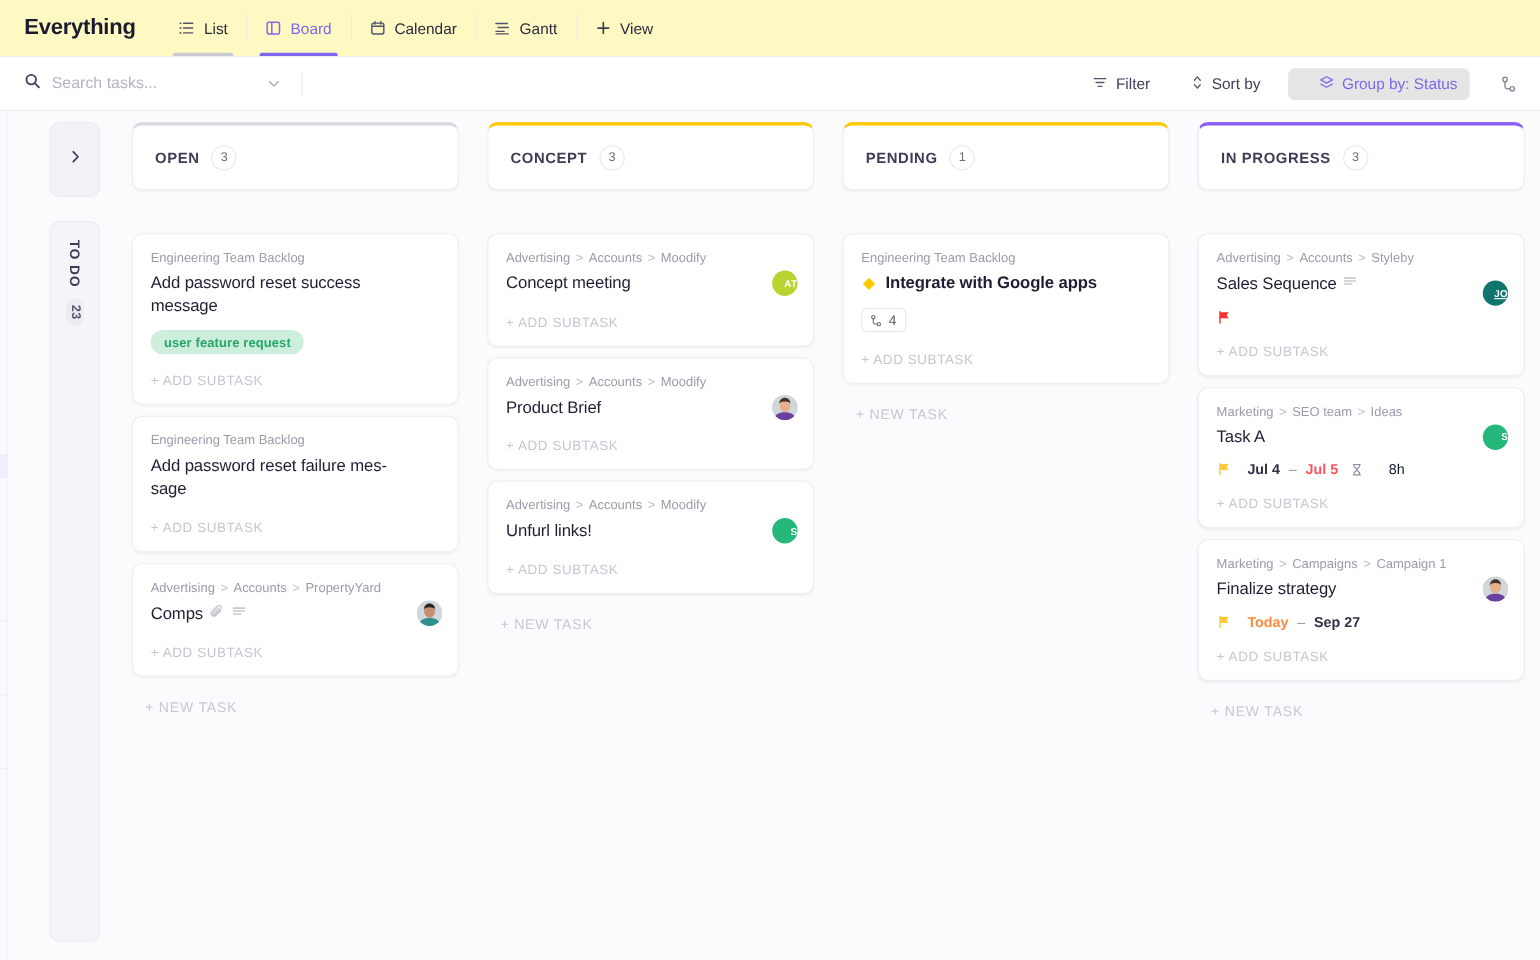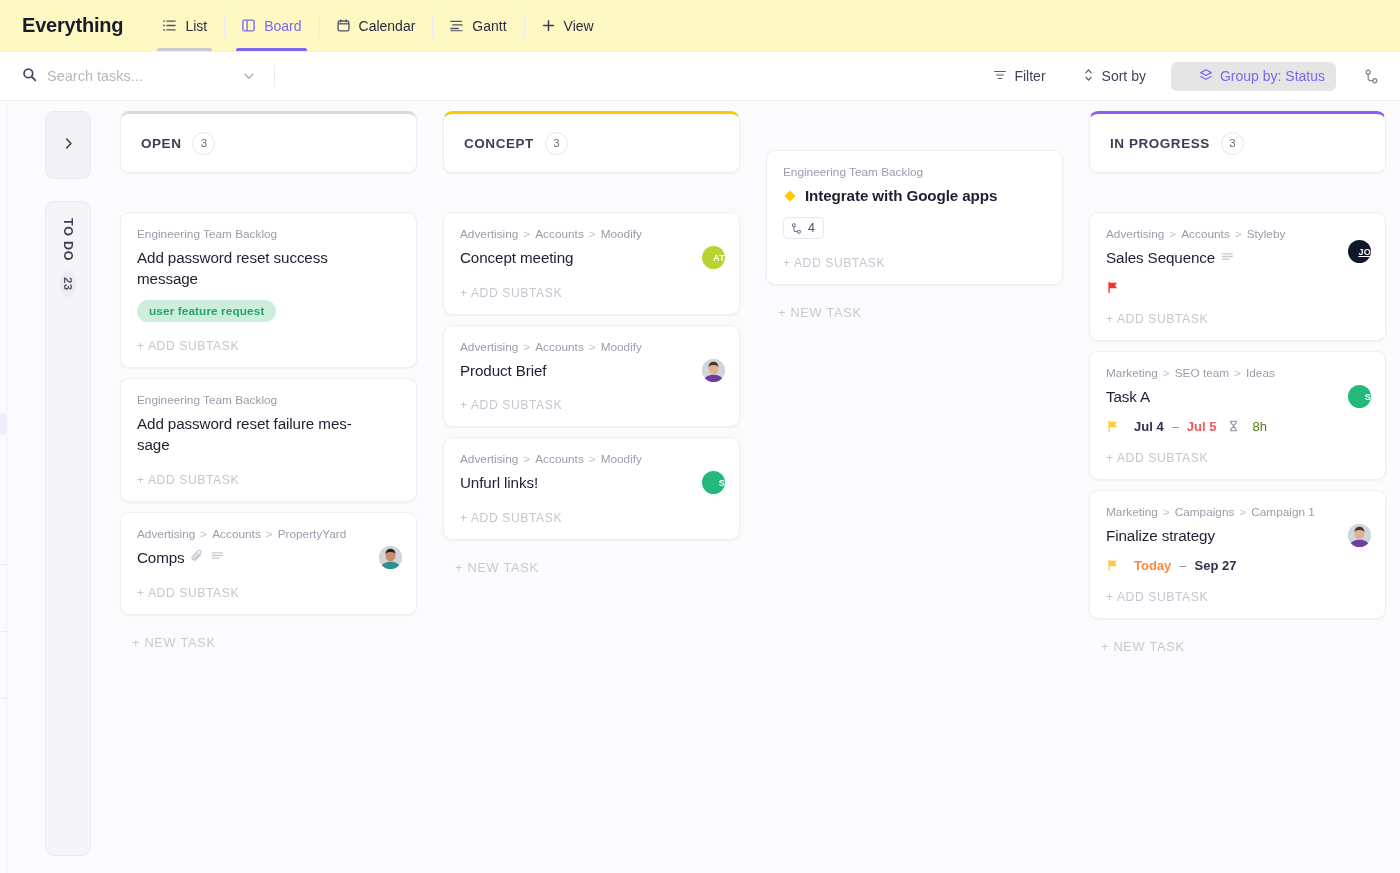--- a/index.html
+++ b/index.html
@@ -217,21 +217,21 @@
     display: inline-flex; align-items: center; gap: 5px;
     border: 1px solid #e6e6ec; border-radius: 5px;
     padding: 3px 8px 3px 6px;
     font-size: 12.5px; color: #50516a;
     margin-top: 10px;
   }
   .date-txt { color: #30304a; font-weight: bold; font-size: 13px; }
   .date-txt.red { color: #f8555c; }
   .date-txt.orange { color: #fb8b3c; }
   .date-dash { color: #8e8fa0; font-size: 13px; }
-  .time-est { color: #4d7c0f; font-size: 13px; margin-left: 4px; }
+  .time-est { color: #0f172a; font-size: 13px; margin-left: 14px; }
   .add-subtask {
     font-size: 12.2px; color: #c5c6d0;
     letter-spacing: 0.55px;
     padding: 17px 0 14px 0;
     cursor: pointer;
   }
   .new-task {
     font-size: 12.8px; color: #c7c8d2;
     letter-spacing: 0.7px;
     padding: 10px 0 0 12px;
@@ -497,20 +497,24 @@
             </div>
             <div class="avatar" style="top: 33px; background: rgb(36, 185, 122);">
               <span>S</span>
             </div>
             <div class="add-subtask">+ ADD SUBTASK</div>
           </div>
           <div class="new-task">+ NEW TASK</div>
         </div>
       </div>
       <div class="column">
+        <div class="col-header" style="border-top-color: rgb(255, 200, 0);">
+          <span class="col-title">PENDING</span>
+          <span class="col-count">1</span>
+        </div>
         <div class="col-body">
           <div class="card"><div class="card-breadcrumb">
               <span>Engineering Team Backlog</span>
             </div><div class="card-title-row">
               <span style="margin-top: 3px; flex: 0 0 auto;"><svg fill="none" viewBox="0 0 16 16" width="14" height="14">
                   <path d="M8 1.6 L14.4 8 L8 14.4 L1.6 8 Z" fill="#ffc800"></path>
                 </svg></span>
               <div class="card-title bold"><span>Integrate with Google apps</span></div>
             </div><div class="subtask-badge">
               <span style="display: flex;">
@@ -539,21 +543,21 @@
               <span class="sep">&gt;</span>
               <span>Styleby</span>
             </div>
             <div class="card-title-row">
               <div class="card-title"><span>Sales Sequence</span><span class="inline-icon"><svg fill="none" viewBox="0 0 16 16" width="15" height="15">
                     <line x1="2.5" y1="5.2" x2="13" y2="5.2" stroke="#c8cad3" stroke-width="1.55" stroke-linecap="round"></line>
                     <line x1="2.5" y1="8" x2="13" y2="8" stroke="#c8cad3" stroke-width="1.55" stroke-linecap="round"></line>
                     <line x1="2.5" y1="10.8" x2="9.5" y2="10.8" stroke="#c8cad3" stroke-width="1.55" stroke-linecap="round"></line>
                   </svg></span></div>
             </div>
-            <div class="avatar" style="top: 27px; background: #0f172a; text-decoration: underline;">
+            <div class="avatar" style="top: 42px; background: #0f766e; text-decoration: underline;">
               <span>JO</span>
             </div>
             <div class="meta-row">
               <span style="display: flex;">
                 <svg fill="none" viewBox="0 0 16 16" width="14" height="15">
                   <path d="M3.5 2.2 V13.8" stroke="#f8312f" stroke-width="1.5" stroke-linecap="round"></path>
                   <path d="M3.5 2.6 H12.6 L10.3 5.8 L12.6 8.9 H3.5 Z" fill="#f8312f"></path>
                 </svg>
               </span>
             </div>

